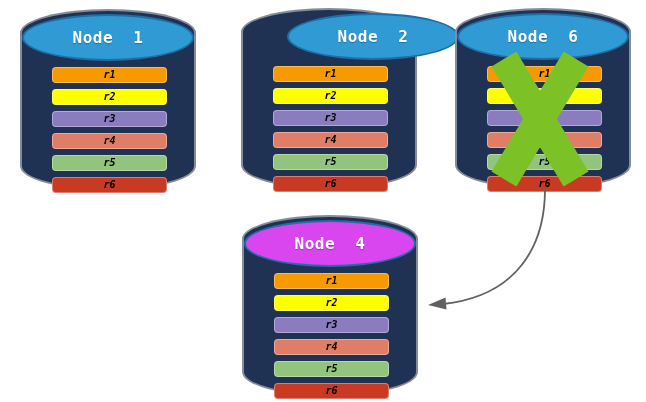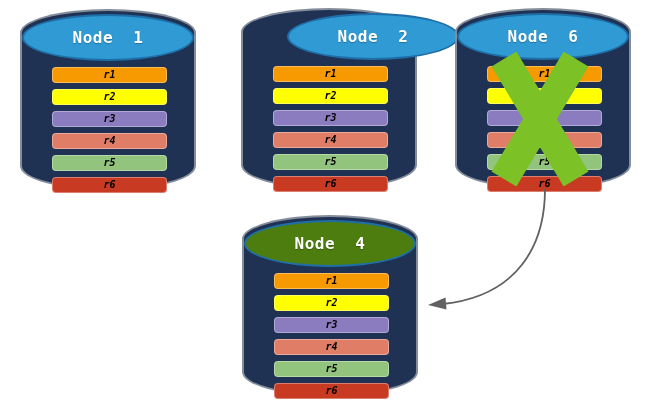--- a/index.html
+++ b/index.html
@@ -167,21 +167,21 @@
         </div>
     </div>
     <div class="xmark">
       <div class="xarm a1" style="background-color: rgb(124, 194, 39);"></div>
       <div class="xarm a2" style="background-color: rgb(124, 194, 39);"></div>
     </div>
   </div>
 
   <div class="node pos-4">
     <div class="cyl-body" style="background-color: rgb(31, 50, 84);"></div>
-    <div class="cyl-top" style="background-color: #4d7c0f; border-color: rgb(30, 111, 168);">
+    <div class="cyl-top" style="background-color: #d946ef; border-color: rgb(30, 111, 168);">
       <span class="node-label" style="color: rgb(255, 255, 255);">Node  4</span>
     </div>
     <div class="bars">
       <div class="bar" style="background-color: rgb(247, 153, 0);">
           <span class="bar-label">r1</span>
         </div>
       <div class="bar" style="background-color: rgb(255, 255, 0);">
           <span class="bar-label">r2</span>
         </div>
       <div class="bar" style="background-color: rgb(139, 124, 192);">

